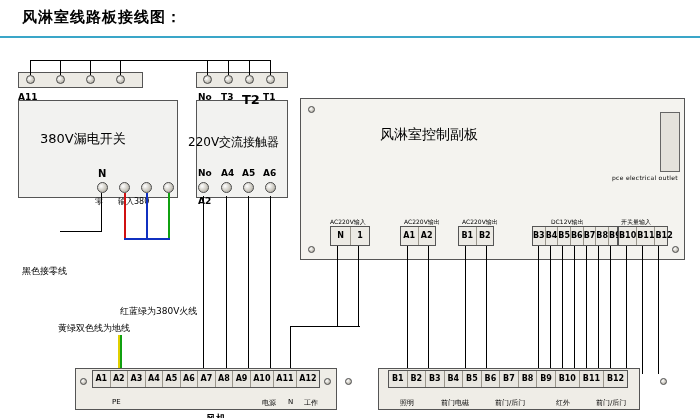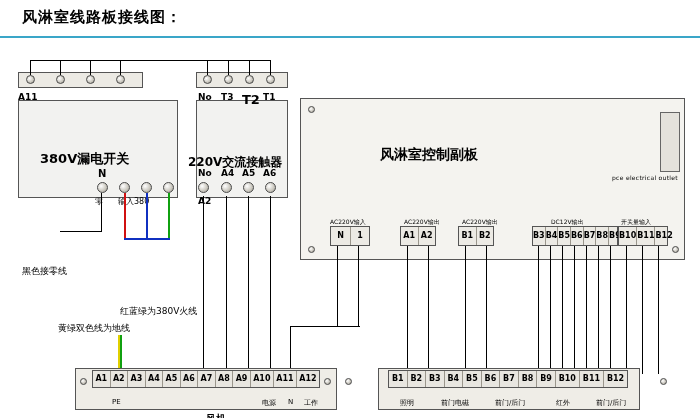--- a/index.html
+++ b/index.html
@@ -22,23 +22,22 @@
 
   
   .panel{
     position:absolute;
     border:1px solid #555;
     background:#f2f2f0;
     box-sizing:border-box;
   }
   .panel-label{
     position:absolute;
-    font-weight:bold;color:#000;
+    font-weight:normal;color:#000;
     white-space:nowrap;
-    margin-top:20px;
   }
 
   
   .tstrip{
     position:absolute;
     border:1px solid #555;
     background:#eceae4;
     box-sizing:border-box;
     display:flex;
     align-items:center;

